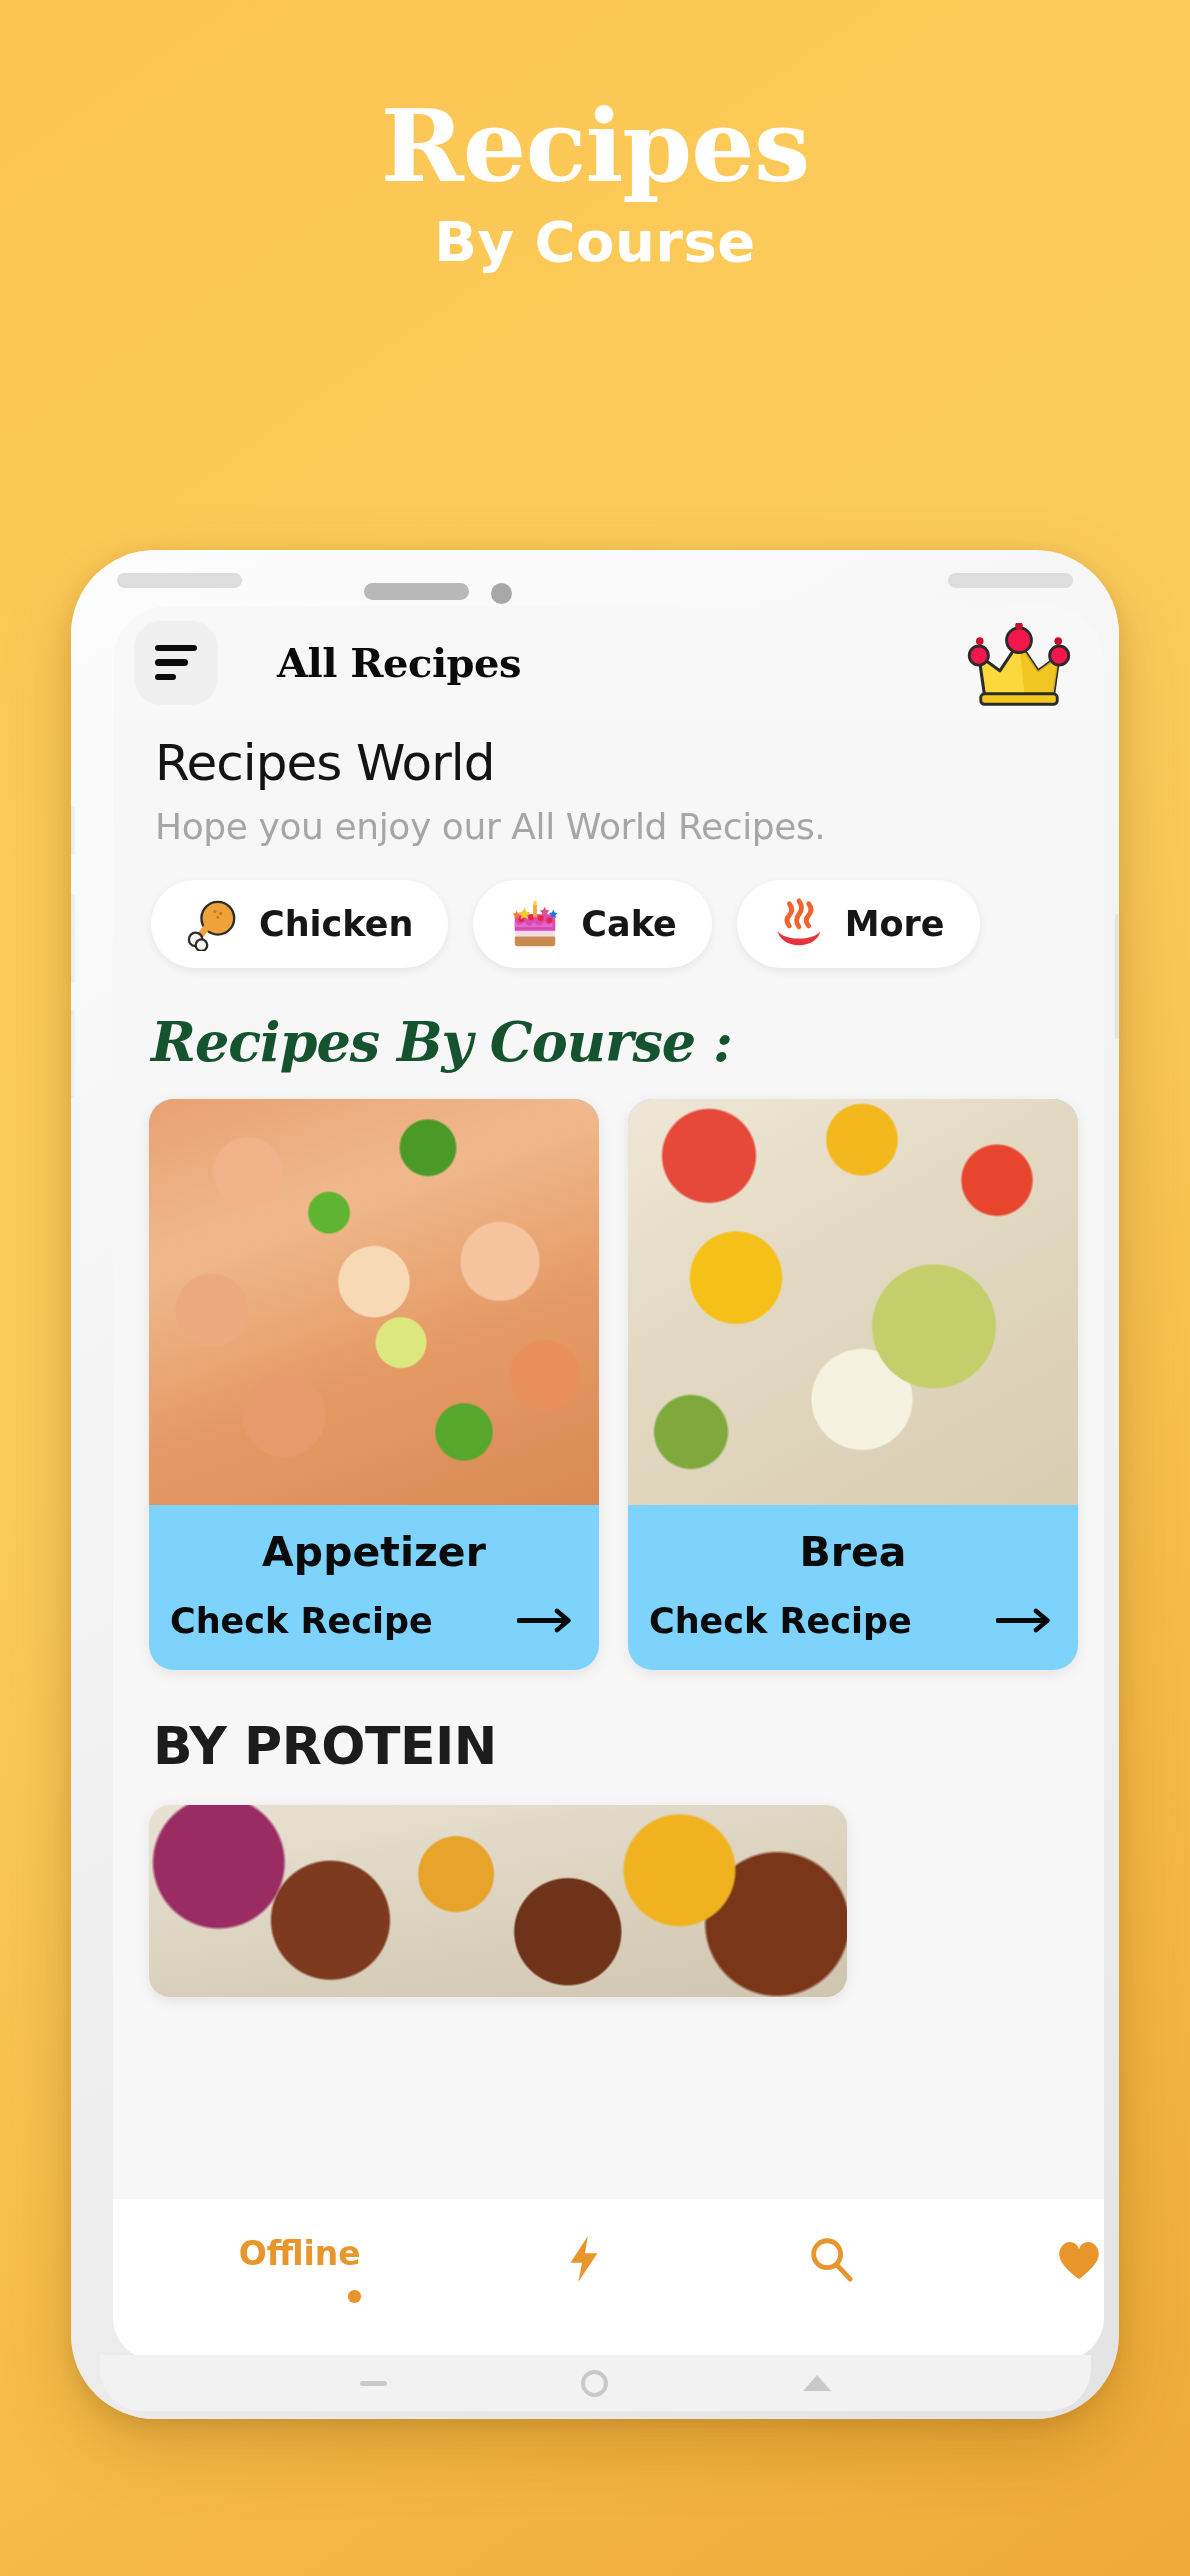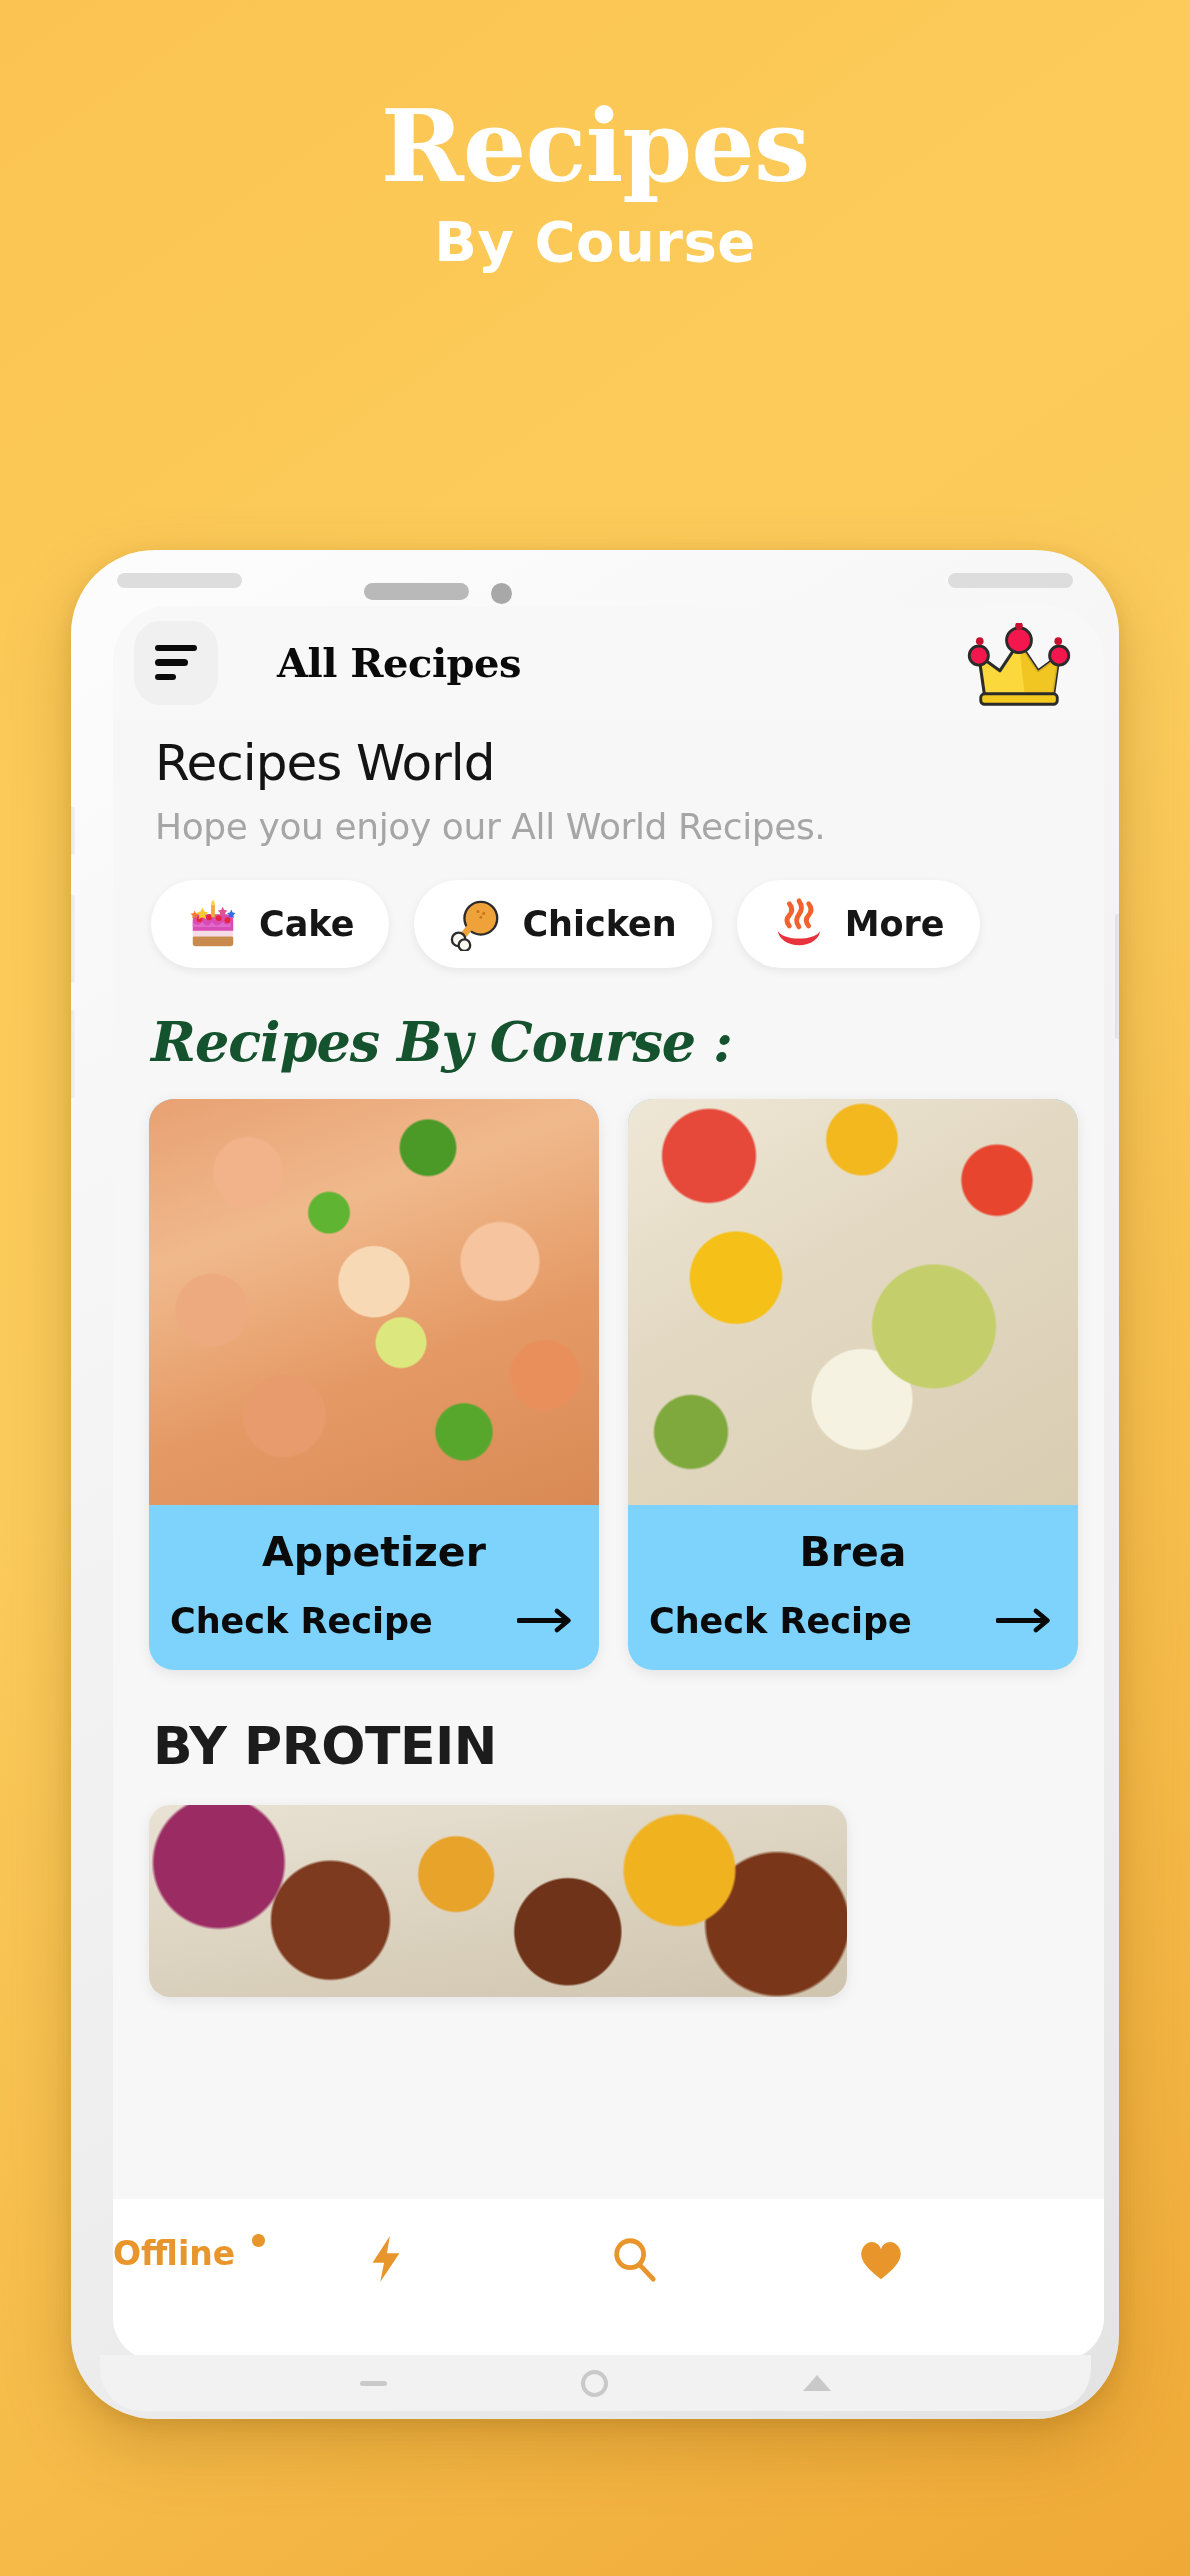--- a/index.html
+++ b/index.html
@@ -279,22 +279,22 @@
     width: 100%;
     height: 161px;
     background: #FFFFFF;
     display: flex;
     align-items: flex-start;
     padding-top: 35px;
   }
   .nav-item {
     flex: 1;
     display: flex;
-    flex-direction: row;
-    align-items: flex-start;
+    flex-direction: column;
+    align-items: flex-end;
     gap: 17px;
   }
   .nav-label {
     font-family: "DejaVu Sans", sans-serif;
     font-weight: 700;
     font-size: 33px;
     color: #E8962B;
   }
   .nav-dot { width: 12.5px; height: 12.5px; border-radius: 50%; background: #E8962B; }
   .nav-icon { width: 50px; height: 50px; }
@@ -403,20 +403,36 @@
           <circle cx="13" cy="19" r="4" fill="#C7102F"></circle>
           <circle cx="95" cy="19" r="4" fill="#C7102F"></circle>
         </svg>
       </div>
     </div>
 
     <div class="brand-title">Recipes World</div>
     <div class="brand-sub">Hope you enjoy our All World Recipes.</div>
 
     <div class="chips">
+
+      <div class="chip">
+        <span class="chip-icon">
+          <svg viewBox="0 0 56 56" width="54" height="54">
+            <circle cx="33" cy="22" r="17" fill="#F0A23A" stroke="#2B2B2B" stroke-width="2.4"></circle>
+            <path d="M22 32 L12 43" stroke="#2B2B2B" stroke-width="2.4" fill="none"></path>
+            <path d="M22 31 L13 42" stroke="#F0A23A" stroke-width="7" stroke-linecap="round"></path>
+            <circle cx="10" cy="44" r="7" fill="#FAF6F0" stroke="#2B2B2B" stroke-width="2.4"></circle>
+            <circle cx="16" cy="50" r="6" fill="#FAF6F0" stroke="#2B2B2B" stroke-width="2.4"></circle>
+            <circle cx="30" cy="15" r="1.6" fill="#C9761E"></circle>
+            <circle cx="36" cy="17" r="1.6" fill="#C9761E"></circle>
+            <circle cx="33" cy="21" r="1.6" fill="#C9761E"></circle>
+          </svg>
+        </span>
+        <span class="chip-label">Chicken</span>
+      </div>
 
       <div class="chip">
         <span class="chip-icon">
           <svg viewBox="0 0 56 56" width="54" height="54">
             <rect x="7" y="40" width="42" height="11" rx="3" fill="#C98A4E"></rect>
             <rect x="7" y="33" width="42" height="8" fill="#F5DCE6"></rect>
             <path d="M7 24 q0 -6 8 -6 h26 q8 0 8 6 v11 h-42 z" fill="#D94BB5"></path>
             <path d="M7 26 q5 6 10 0 q5 7 10 0 q5 7 11 0 q5 6 8 0 v5 h-39 z" fill="#E06ACB"></path>
             <circle cx="14" cy="23" r="3" fill="#E8243F"></circle>
             <circle cx="24" cy="21" r="3" fill="#E8243F"></circle>
@@ -429,36 +445,20 @@
             <path d="M47 13 l1.4 3 l3 .6 l-2.2 2.2 l.6 3 l-2.8 -1.4 l-2.8 1.4 l.6 -3 l-2.2 -2.2 l3 -.6z" fill="#2F6FE0"></path>
             <path d="M9 14 l1.3 2.8 l2.9 .5 l-2.1 2.1 l.5 2.9 l-2.6 -1.3 l-2.6 1.3 l.5 -2.9 l-2.1 -2.1 l2.9 -.5z" fill="#F07A2E"></path>
           </svg>
         </span>
         <span class="chip-label">Cake</span>
       </div>
 
       <div class="chip">
         <span class="chip-icon">
           <svg viewBox="0 0 56 56" width="54" height="54">
-            <circle cx="33" cy="22" r="17" fill="#F0A23A" stroke="#2B2B2B" stroke-width="2.4"></circle>
-            <path d="M22 32 L12 43" stroke="#2B2B2B" stroke-width="2.4" fill="none"></path>
-            <path d="M22 31 L13 42" stroke="#F0A23A" stroke-width="7" stroke-linecap="round"></path>
-            <circle cx="10" cy="44" r="7" fill="#FAF6F0" stroke="#2B2B2B" stroke-width="2.4"></circle>
-            <circle cx="16" cy="50" r="6" fill="#FAF6F0" stroke="#2B2B2B" stroke-width="2.4"></circle>
-            <circle cx="30" cy="15" r="1.6" fill="#C9761E"></circle>
-            <circle cx="36" cy="17" r="1.6" fill="#C9761E"></circle>
-            <circle cx="33" cy="21" r="1.6" fill="#C9761E"></circle>
-          </svg>
-        </span>
-        <span class="chip-label">Chicken</span>
-      </div>
-
-      <div class="chip">
-        <span class="chip-icon">
-          <svg viewBox="0 0 56 56" width="54" height="54">
             <path d="M6 34 a22 16 0 0 0 44 0 a22 9 0 0 1 -44 0z" fill="#E8323C"></path>
             <path d="M18 30 q-5 -6 0 -11 q5 -6 0 -12" stroke="#F2622F" stroke-width="5" fill="none" stroke-linecap="round"></path>
             <path d="M28 31 q-5 -7 0 -13 q5 -7 0 -14" stroke="#F2622F" stroke-width="5" fill="none" stroke-linecap="round"></path>
             <path d="M38 30 q-5 -6 0 -11 q5 -6 0 -12" stroke="#F2622F" stroke-width="5" fill="none" stroke-linecap="round"></path>
           </svg>
         </span>
         <span class="chip-label">More</span>
       </div>
 
     </div>

